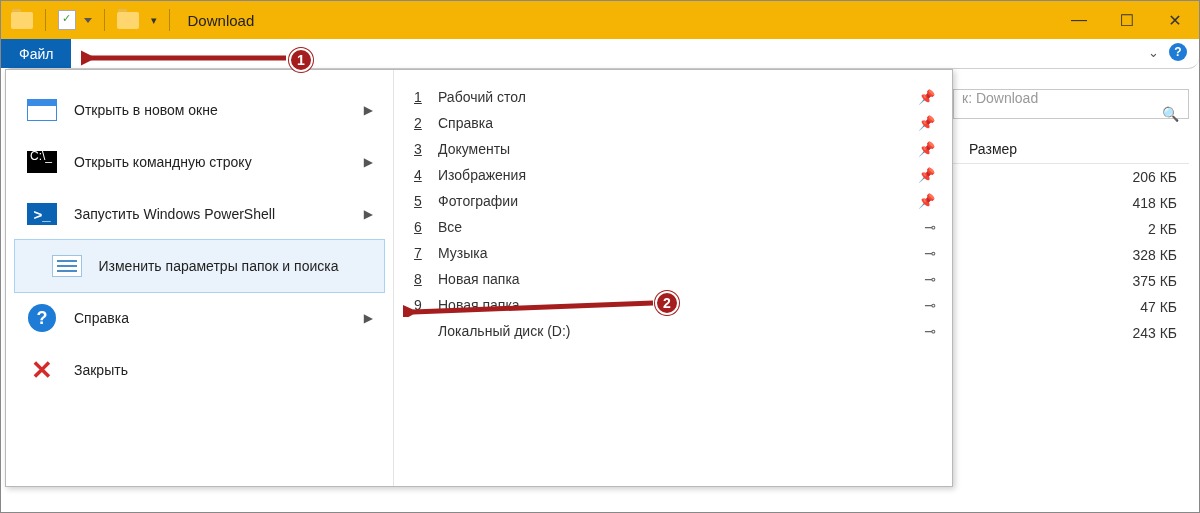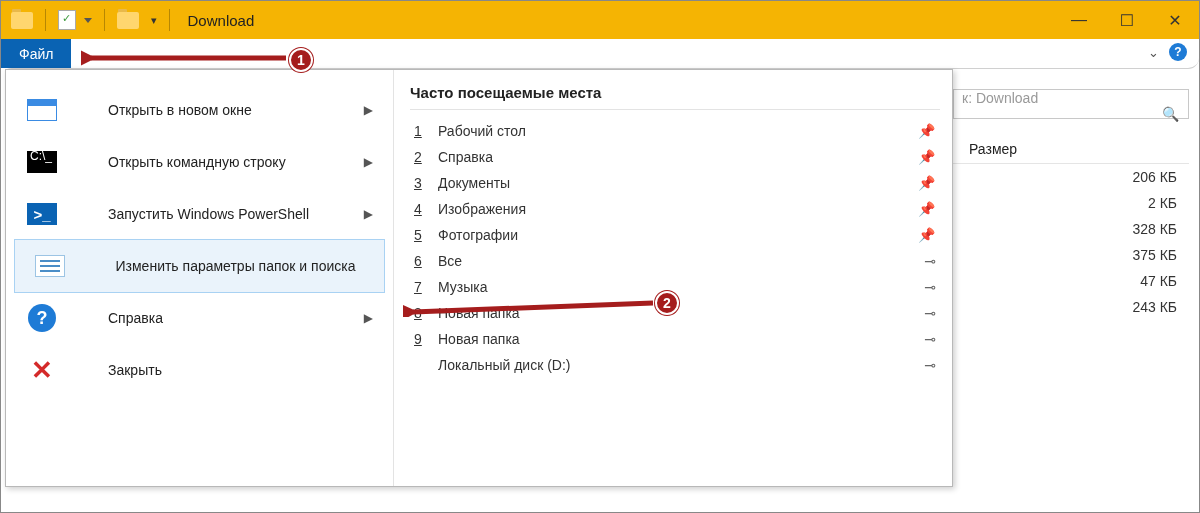--- a/index.html
+++ b/index.html
@@ -16,21 +16,21 @@
 
 .ribbonrow { height: 30px; background: #fff; border-bottom: 1px solid #d0d0d0; display: flex; align-items: stretch; position: relative; border-radius: 11px; }
 .file-tab { background: #0a63b3; color: #fff; padding: 0 18px; display: flex; align-items: center; font-size: 14px; cursor: pointer; }
 .ribbon-right { position: absolute; right: 12px; top: 4px; display: flex; align-items: center; gap: 10px; }
 .chevron { color: #555; font-size: 13px; }
 .help-circle { width: 18px; height: 18px; border-radius: 50%; background: #1e7bd6; color: #fff; display: flex; align-items: center; justify-content: center; font-size: 12px; font-weight: bold; }
 
 
 .dropdown { position: absolute; left: 4px; top: 68px; width: 948px; height: 418px; background: #fff; border: 1px solid #b8b8b8; box-shadow: 2px 2px 6px rgba(0,0,0,.2); display: flex; z-index: 10; }
 .dd-left { width: 388px; background: #fff; display: flex; flex-direction: column; padding-top: 14px; border-right: 1px solid #e3e3e3; }
-.dd-item { display: flex; align-items: center; padding: 10px 12px 10px 18px; font-size: 14px; color: #222; position: relative; cursor: pointer; min-height: 52px; gap: 34px; }
+.dd-item { display: flex; align-items: center; padding: 10px 12px 10px 18px; font-size: 14px; color: #222; position: relative; cursor: pointer; min-height: 52px; }
 .dd-item.highlight { background: #eaf3fb; border: 1px solid #a9d2f3; margin: -1px 8px -1px 8px; padding-left: 0; justify-content: center; }
 .dd-item .icon-slot { width: 36px; height: 32px; margin-right: 14px; display: flex; align-items: center; justify-content: center; font-size: 22px; }
 .dd-item .arrow-slot { margin-left: auto; color: #555; font-size: 12px; padding-right: 8px; }
 
 .dd-right { flex: 1; padding: 14px 12px 10px 16px; }
 .dd-right h3 { font-size: 15px; font-weight: 600; color: #222; padding-bottom: 8px; border-bottom: 1px solid #e3e3e3; margin-bottom: 8px; }
 .freq-item { display: flex; align-items: center; padding: 5px 4px; font-size: 14px; color: #333; cursor: pointer; }
 .freq-item .num { width: 18px; text-decoration: underline; color: #333; }
 .freq-item .pin { margin-left: auto; color: #666; font-size: 14px; }
 
@@ -94,20 +94,21 @@
 </div>
 
 <div class="behind">
   <div class="search-box">
     <span>к: Download</span>
     <span class="mag">🔍</span>
   </div>
   <div class="col-header">Размер</div>
   <div id="sizes">
       <div class="size-row">206 КБ</div>
+      <div class="size-row">418 КБ</div>
       <div class="size-row">2 КБ</div>
       <div class="size-row">328 КБ</div>
       <div class="size-row">375 КБ</div>
       <div class="size-row">47 КБ</div>
       <div class="size-row">243 КБ</div>
     </div>
 </div>
 
 <div class="dropdown">
   <div class="dd-left" id="dd-left">
@@ -146,21 +147,20 @@
         <span class="arrow-slot">▶</span>
       </div>
       <div class="dd-item">
         <span class="icon-slot">
           <div class="icon-close">✕</div>
         </span>
         <span>Закрыть</span>
       </div>
     </div>
   <div class="dd-right">
-    <h3>Часто посещаемые места</h3>
     <div id="freq">
         <div class="freq-item">
           <span class="num">1</span>
           <span style="margin-left:6px">Рабочий стол</span>
           <span class="pin">📌</span>
         </div>
         <div class="freq-item">
           <span class="num">2</span>
           <span style="margin-left:6px">Справка</span>
           <span class="pin">📌</span>

